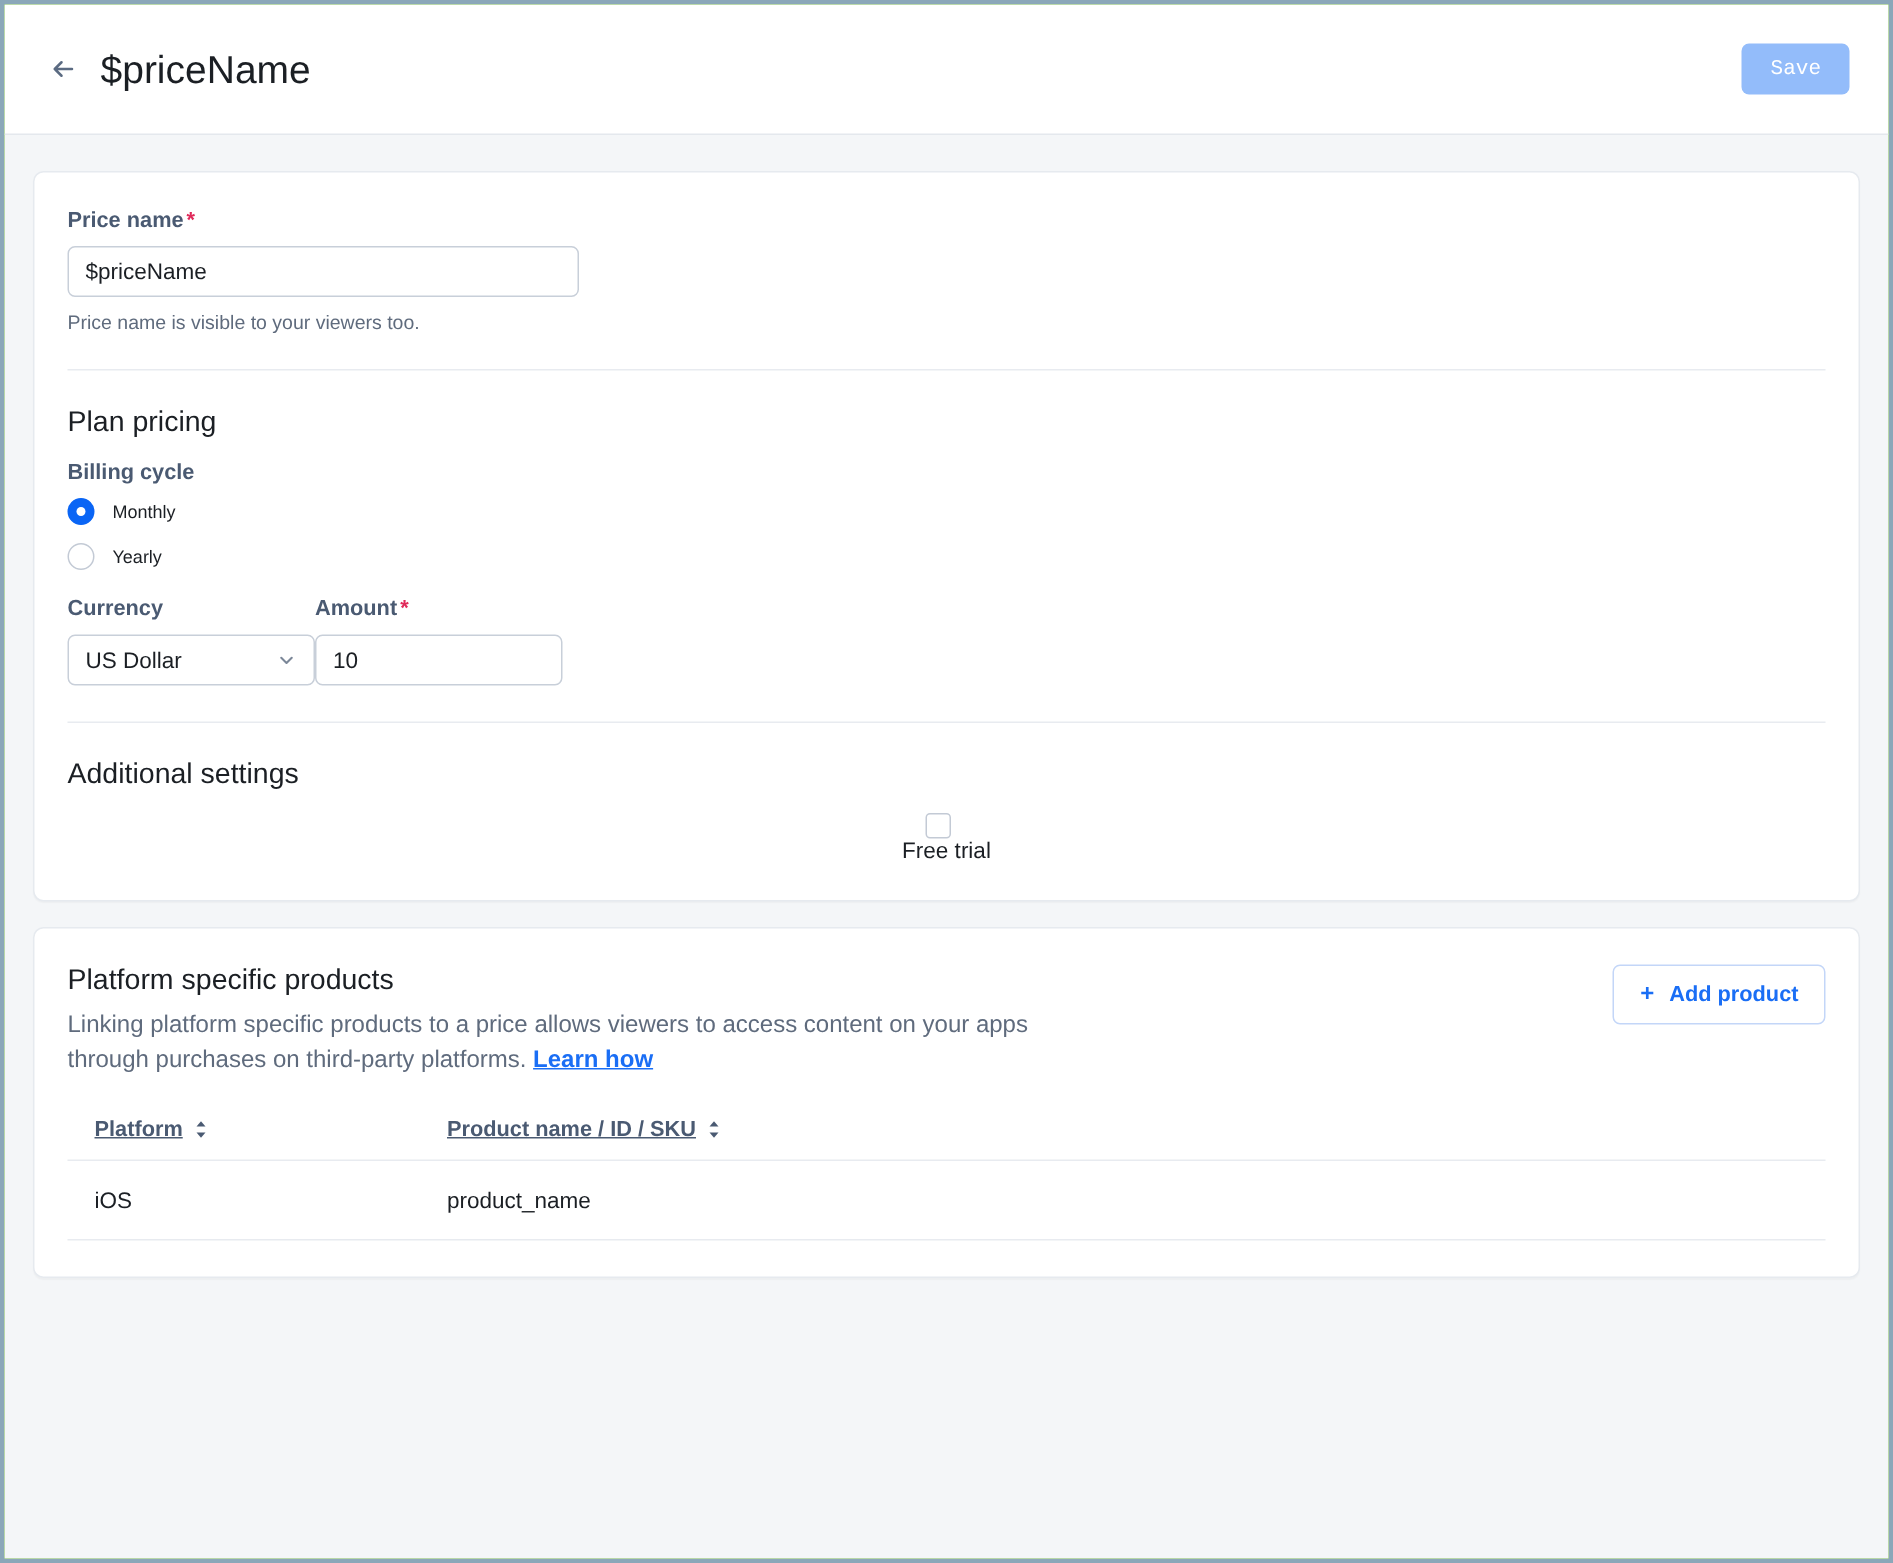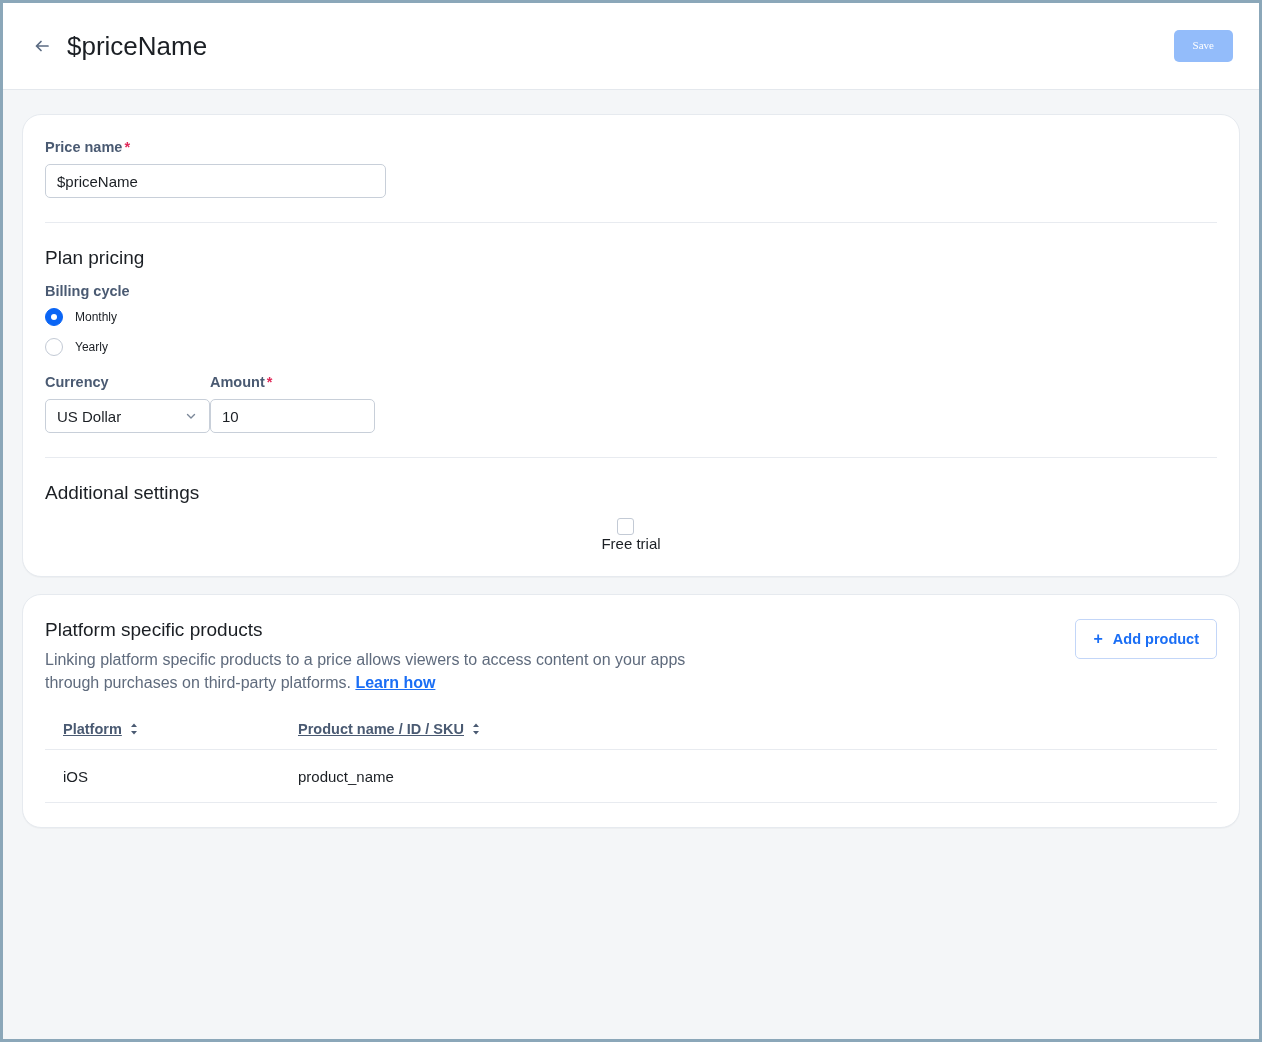--- a/index.html
+++ b/index.html
@@ -43,39 +43,39 @@
     font-weight: 400;
     margin-left: 8px;
     white-space: nowrap;
   }
   .header-spacer { flex: 1 1 auto; }
   .save-btn {
     background: #93bcfa;
     color: #ffffff;
     border: none;
     border-radius: 5px;
-    font-size: 11px;
-    font-family: Liberation Serif, serif;
+    font-size: 14px;
+    font-family: Liberation Mono, monospace;
     padding: 9px 19px;
     cursor: pointer;
     line-height: 1.2;
   }
 
   
   .body-area {
     position: relative;
     height: calc(100% - 87px);
     background: #f4f6f8;
     padding: 24px 19px 0 19px;
   }
 
   .card {
     background: #ffffff;
     border: 1px solid #e6eaef;
-    border-radius: 19px;
+    border-radius: 7px;
     box-shadow: 0 1px 1px rgba(16,24,40,0.03);
   }
   .card-pad { padding: 24px 22px 24px 22px; }
 
   
   .field-label {
     font-size: 14.5px;
     font-weight: bold;
     color: #4a5a72;
     margin-bottom: 9px;
@@ -261,20 +261,21 @@
 
   <div class="body-area">
 
     <div class="card card-pad">
 
       <div>
         <label class="field-label">
           <span>Price name</span><span class="req">*</span>
         </label>
         <input class="text-input input-price-name" type="text" value="$priceName" style="">
+        <div class="helper-text">Price name is visible to your viewers too.</div>
       </div>
 
       <div class="divider"></div>
 
       <div>
         <h2 class="section-title">Plan pricing</h2>
 
         <div class="field-label">Billing cycle</div>
 
         <div class="radio-row">

